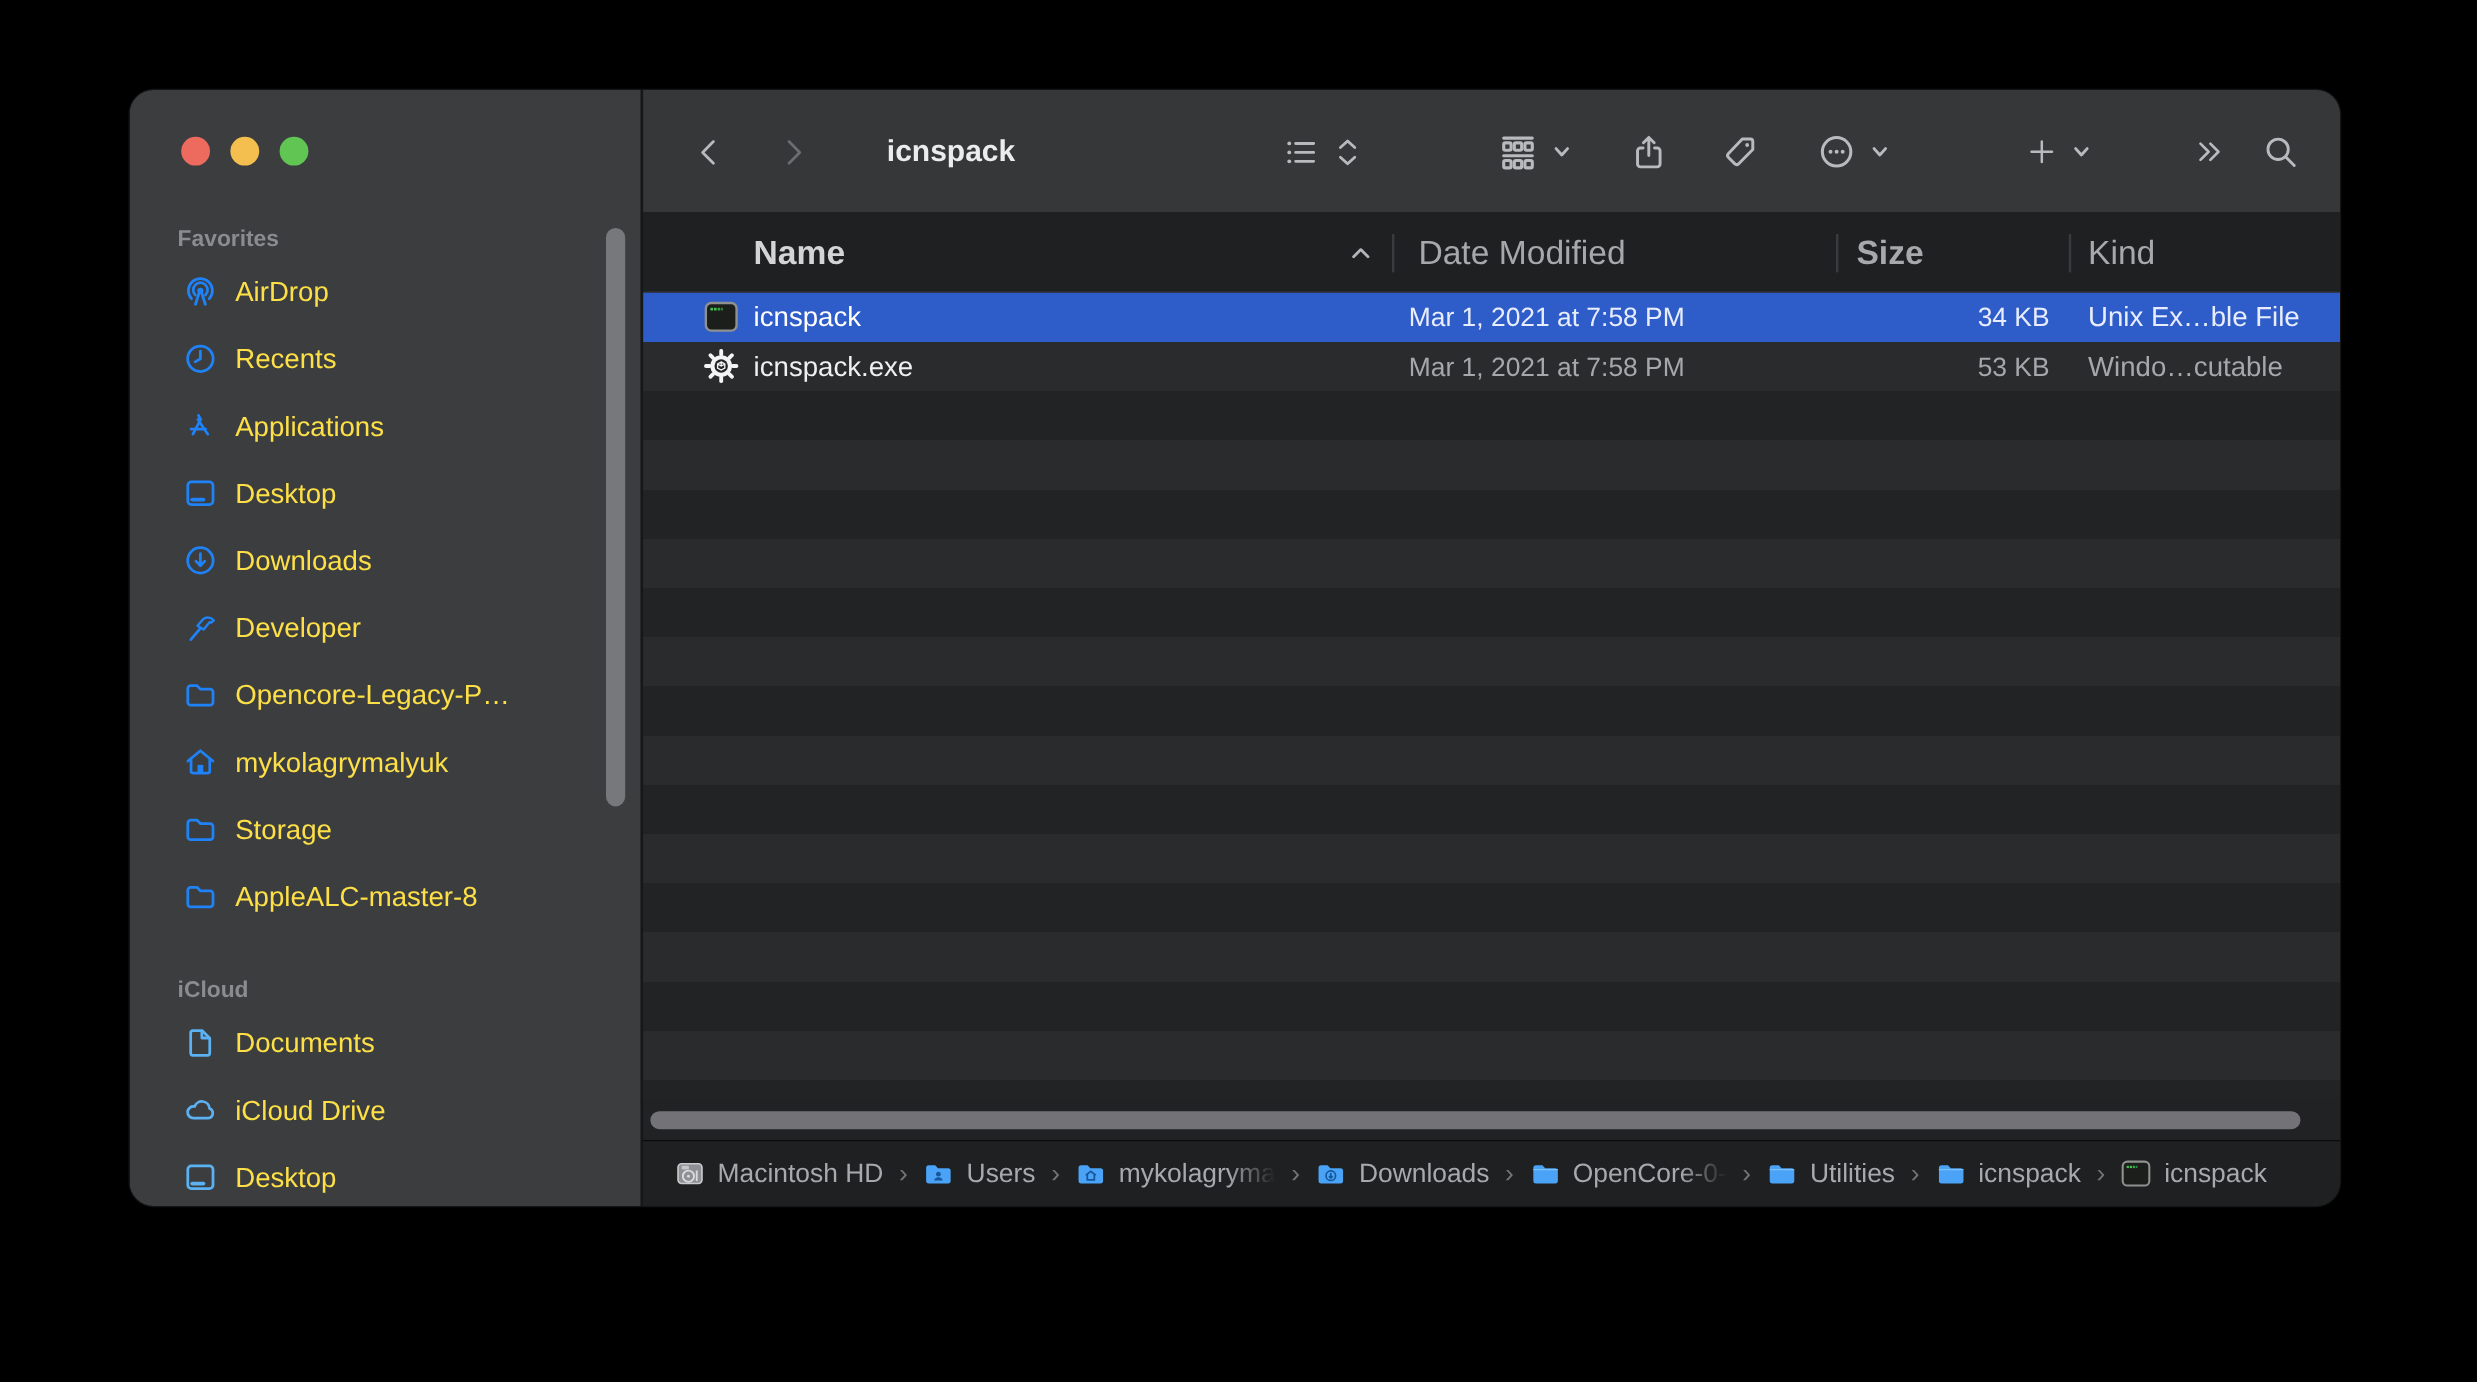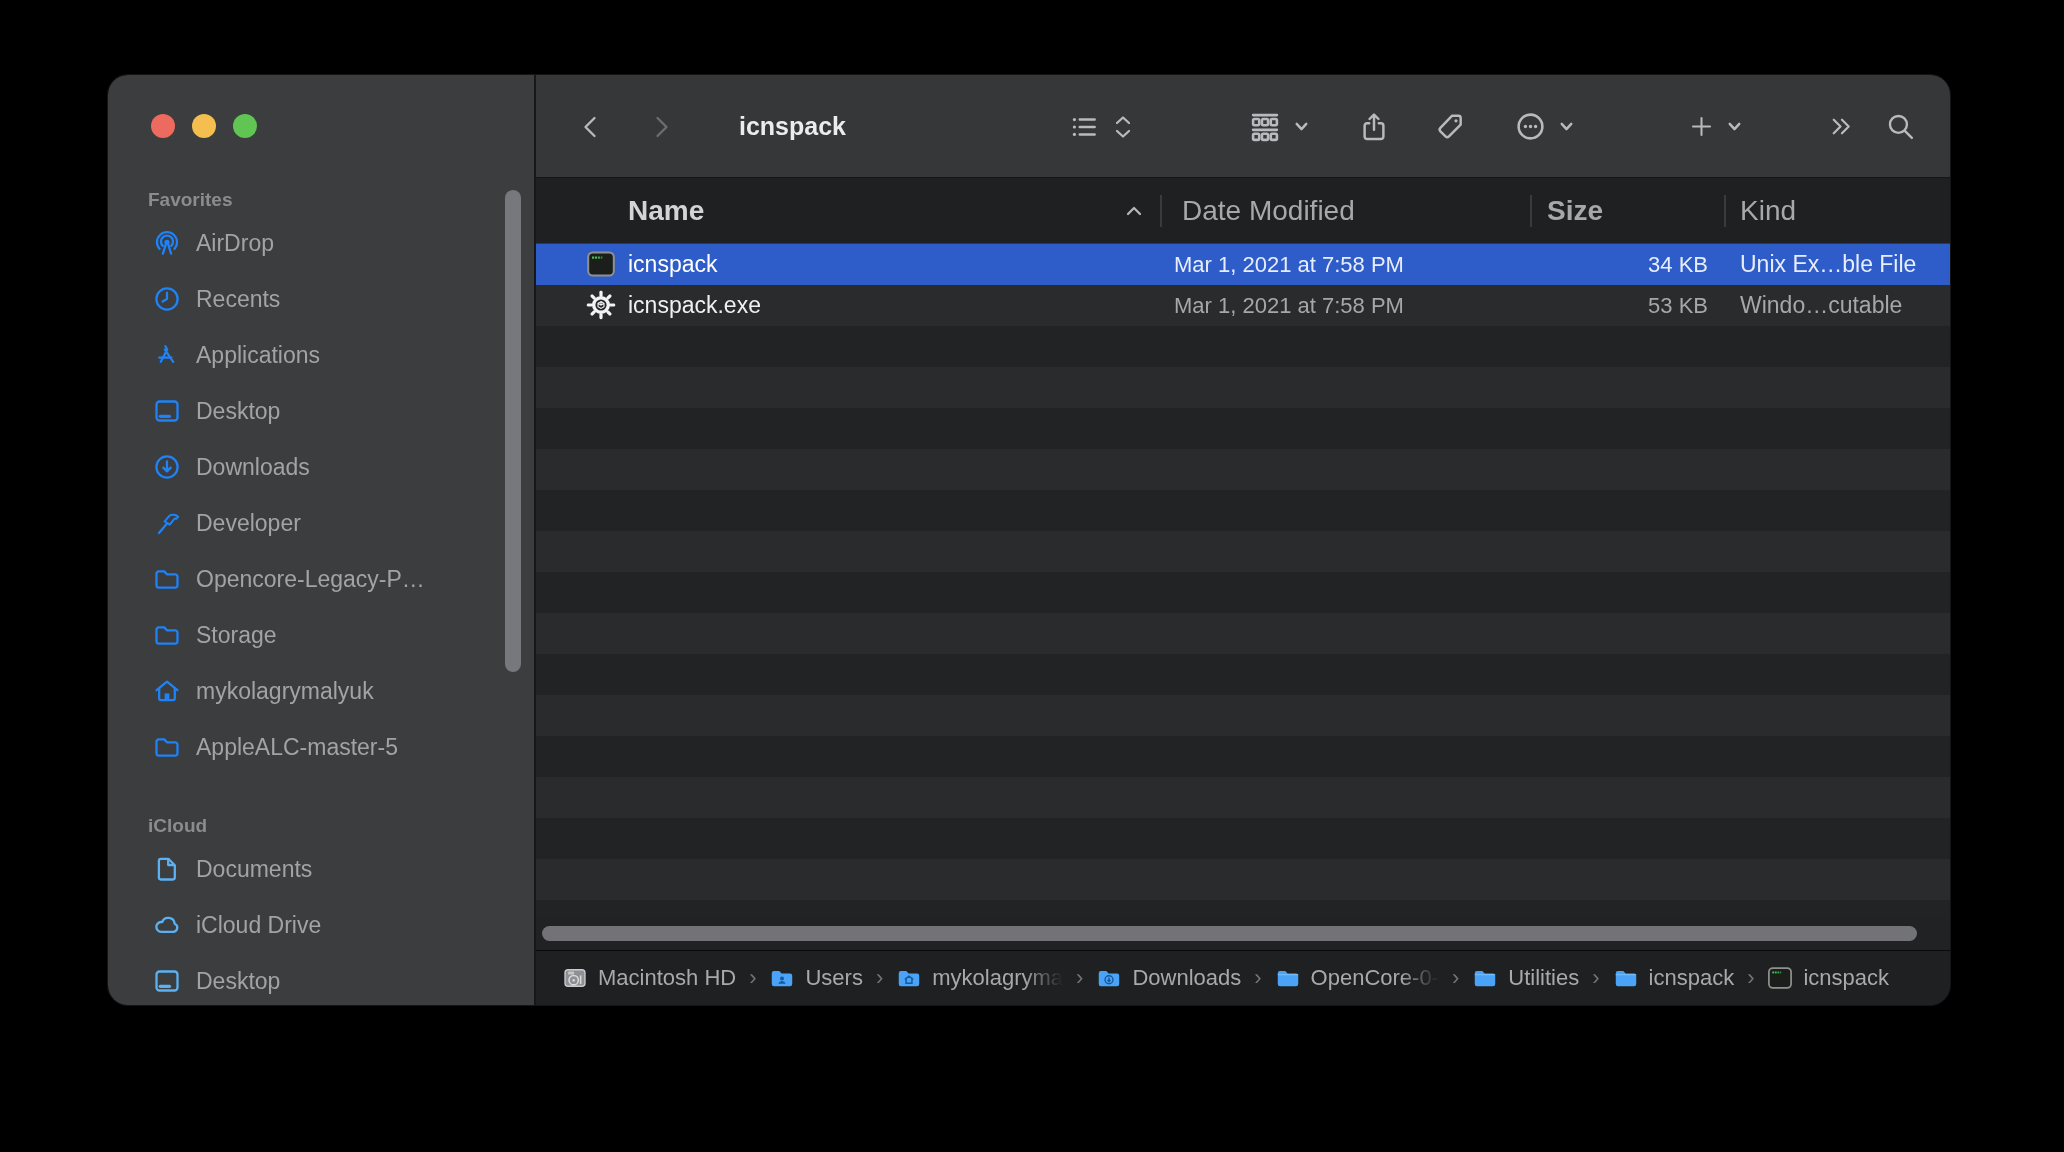--- a/index.html
+++ b/index.html
@@ -12,21 +12,21 @@
     overflow:hidden;box-shadow:0 0 0 1px rgba(255,255,255,.08),0 30px 70px rgba(0,0,0,.6);}
 
   
   .sidebar{position:absolute;left:0;top:0;bottom:0;width:426px;background:#3b3d3f;}
   .lights{position:absolute;left:43px;top:39px;display:flex;gap:17px;}
   .light{width:24px;height:24px;border-radius:50%;}
   .sb-sections{position:absolute;left:0;right:0;top:110px;}
   .sb-header{height:30px;line-height:30px;padding-left:40px;font-size:19px;font-weight:700;color:#8b8b90;}
   .sb-section + .sb-section{margin-top:36px;}
   .sb-item{height:56px;display:flex;align-items:center;padding-left:44px;gap:14px;
-    font-size:23px;color:#a3a3a3;white-space:nowrap;}
+    font-size:23px;color:#fde047;white-space:nowrap;}
   .sb-item .icn{width:30px;height:30px;flex:none;}
   .sb-scrollbar{position:absolute;right:13px;top:115px;width:16px;height:482px;border-radius:8px;
     background:#8e8f93;opacity:.72;}
 
   
   .content{position:absolute;left:426px;top:0;right:0;bottom:0;background:#212324;
     border-left:2px solid #161718;}
 
   
   .toolbar{position:absolute;left:0;right:0;top:0;height:103px;background:#353739;
@@ -145,42 +145,42 @@
             <span class="icn" style="width: 30px; height: 30px; color: rgb(31, 130, 247);">
               <svg width="30" height="30" viewBox="0 0 30 30" stroke="currentColor" fill="none" stroke-width="2.3" stroke-linecap="round" stroke-linejoin="round">
                 <path d="M4.5 9.8 a2.4 2.4 0 0 1 2.4 -2.4 h5.3 l2.7 2.9 h8.2 a2.4 2.4 0 0 1 2.4 2.4 v8.6 a2.4 2.4 0 0 1 -2.4 2.4 H6.9 a2.4 2.4 0 0 1 -2.4 -2.4 z"></path>
               </svg>
             </span>
             <span>Opencore-Legacy-P…</span>
           </div>
           <div class="sb-item">
             <span class="icn" style="width: 30px; height: 30px; color: rgb(31, 130, 247);">
               <svg width="30" height="30" viewBox="0 0 30 30" stroke="currentColor" fill="none" stroke-width="2.3" stroke-linecap="round" stroke-linejoin="round">
-                <path d="M4.5 9.8 a2.4 2.4 0 0 1 2.4 -2.4 h5.3 l2.7 2.9 h8.2 a2.4 2.4 0 0 1 2.4 2.4 v8.6 a2.4 2.4 0 0 1 -2.4 2.4 H6.9 a2.4 2.4 0 0 1 -2.4 -2.4 z"></path>
-              </svg>
-            </span>
-            <span>Storage</span>
-          </div>
-          <div class="sb-item">
-            <span class="icn" style="width: 30px; height: 30px; color: rgb(31, 130, 247);">
-              <svg width="30" height="30" viewBox="0 0 30 30" stroke="currentColor" fill="none" stroke-width="2.3" stroke-linecap="round" stroke-linejoin="round">
                 <path d="M4.6 14.2 L15 5.6 L25.4 14.2"></path>
                 <path d="M7.2 12.4 V22.6 a1.6 1.6 0 0 0 1.6 1.6 h12.4 a1.6 1.6 0 0 0 1.6 -1.6 V12.4"></path>
                 <rect x="12.6" y="17.4" width="4.8" height="6.8" fill="currentColor" stroke="none"></rect>
               </svg>
             </span>
             <span>mykolagrymalyuk</span>
           </div>
           <div class="sb-item">
             <span class="icn" style="width: 30px; height: 30px; color: rgb(31, 130, 247);">
               <svg width="30" height="30" viewBox="0 0 30 30" stroke="currentColor" fill="none" stroke-width="2.3" stroke-linecap="round" stroke-linejoin="round">
                 <path d="M4.5 9.8 a2.4 2.4 0 0 1 2.4 -2.4 h5.3 l2.7 2.9 h8.2 a2.4 2.4 0 0 1 2.4 2.4 v8.6 a2.4 2.4 0 0 1 -2.4 2.4 H6.9 a2.4 2.4 0 0 1 -2.4 -2.4 z"></path>
               </svg>
             </span>
-            <span>AppleALC-master-5</span>
+            <span>Storage</span>
+          </div>
+          <div class="sb-item">
+            <span class="icn" style="width: 30px; height: 30px; color: rgb(31, 130, 247);">
+              <svg width="30" height="30" viewBox="0 0 30 30" stroke="currentColor" fill="none" stroke-width="2.3" stroke-linecap="round" stroke-linejoin="round">
+                <path d="M4.5 9.8 a2.4 2.4 0 0 1 2.4 -2.4 h5.3 l2.7 2.9 h8.2 a2.4 2.4 0 0 1 2.4 2.4 v8.6 a2.4 2.4 0 0 1 -2.4 2.4 H6.9 a2.4 2.4 0 0 1 -2.4 -2.4 z"></path>
+              </svg>
+            </span>
+            <span>AppleALC-master-8</span>
           </div>
         </div>
         <div class="sb-section">
           <div class="sb-header">iCloud</div>
           <div class="sb-item">
             <span class="icn" style="width: 30px; height: 30px; color: rgb(91, 177, 242);">
               <svg width="30" height="30" viewBox="0 0 30 30" stroke="currentColor" fill="none" stroke-width="2.3" stroke-linecap="round" stroke-linejoin="round">
                 <path d="M8.8 4.8 h7.6 l6.4 6.4 v12.4 a1.9 1.9 0 0 1 -1.9 1.9 H8.8 a1.9 1.9 0 0 1 -1.9 -1.9 V6.7 a1.9 1.9 0 0 1 1.9 -1.9 z"></path>
                 <path d="M16.2 5.2 v5.8 h5.8"></path>
               </svg>

